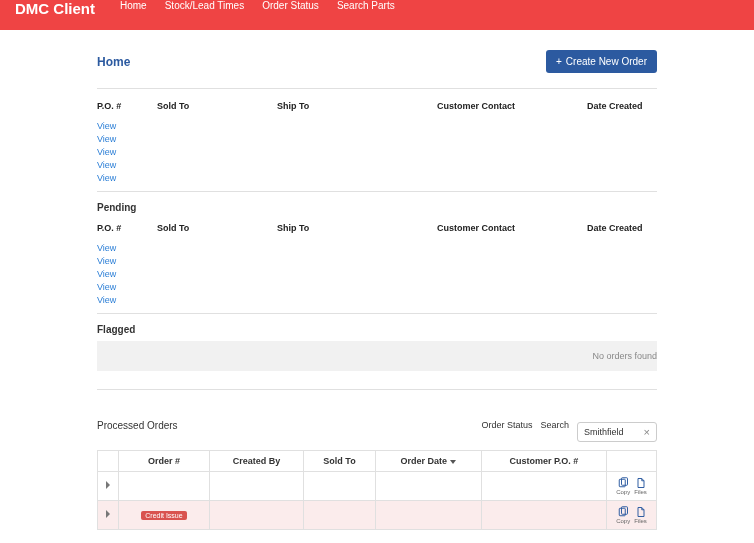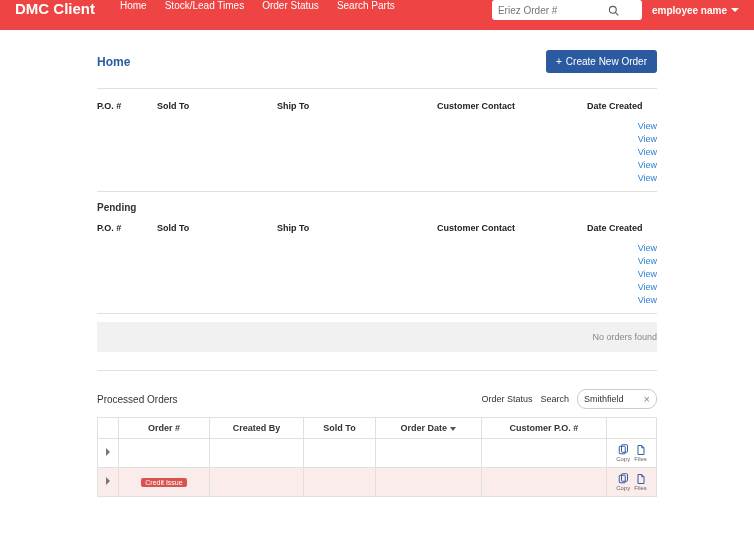--- a/index.html
+++ b/index.html
@@ -21,31 +21,31 @@
 .btn-primary { background: #2c5aa0; color: #fff; border: none; border-radius: 3px; font-size: 10px; padding: 6px 10px; cursor: pointer; display: flex; align-items: center; gap: 4px; }
 hr.sep { border: none; border-top: 1px solid #e0e0e0; margin: 8px 0; }
 
 .section-title { font-weight: 700; font-size: 10px; margin: 10px 0 6px; }
 .cols-head { display: flex; font-size: 9px; font-weight: 700; color: #222; padding: 4px 0; }
 .cols-head .c1 { width: 60px; }
 .cols-head .c2 { width: 120px; }
 .cols-head .c3 { width: 140px; }
 .cols-head .c4 { width: 150px; margin-left: 20px; }
 .cols-head .c5 { width: 70px; text-align: left; }
-.view-rows { display: flex; flex-direction: column; align-items: flex-end; gap: 3px; margin-top: 6px; margin-bottom: 6px; }
+.view-rows { display: flex; flex-direction: column; align-items: flex-start; gap: 3px; margin-top: 6px; margin-bottom: 6px; }
 .view-link { color: #2c7fd6; font-size: 9px; text-decoration: none; cursor: pointer; }
 
 .empty-box { background: #f1f1f1; color: #888; font-size: 9px; text-align: right; padding: 10px 0; margin-top: 6px; }
 
 .proc-head { display: flex; align-items: center; justify-content: space-between; margin-top: 18px; }
 .proc-title { font-weight: 400; font-size: 10px; }
 .proc-filters { display: flex; align-items: center; gap: 8px; font-size: 9px; }
 .select { border: 1px solid #ccc; border-radius: 3px; padding: 3px 8px; min-width: 95px; background: #fff; display: flex; align-items: center; justify-content: space-between; cursor: pointer; }
 .select .chev { width: 0; height: 0; border-left: 3px solid transparent; border-right: 3px solid transparent; border-top: 4px solid #555; }
-.search-input { border: 1px solid #ccc; border-radius: 9px; padding: 3px 6px; width: 80px; display: flex; align-items: center; justify-content: space-between; }
+.search-input { border: 1px solid #ccc; border-radius: 3px; padding: 3px 6px; width: 80px; display: flex; align-items: center; justify-content: space-between; margin-top: 14px; }
 .search-input span.val { color: #333; }
 .clear-btn { color: #888; cursor: pointer; font-size: 11px; }
 
 .proc-table { border: 1px solid #e0e0e0; border-collapse: collapse; width: 100%; margin-top: 8px; font-size: 9px; }
 .proc-table th, .proc-table td { border: 1px solid #e0e0e0; padding: 5px 8px; text-align: center; }
 .proc-table th { font-weight: 700; background: #fff; }
 .proc-table .expander { width: 20px; text-align: center; cursor: pointer; color: #888; }
 .proc-table .actions { width: 50px; text-align: center; }
 .icon-stack { display: flex; gap: 4px; justify-content: center; align-items: center; }
 .icon-sq { display: flex; flex-direction: column; align-items: center; font-size: 6px; color: #666; cursor: pointer; }
@@ -60,33 +60,20 @@
 <body>
 
 <div class="topbar">
   <div class="brand">DMC Client</div>
   <div class="nav">
     <a>Home</a>
     <a>Stock/Lead Times</a>
     <a>Order Status</a>
     <a>Search Parts</a>
   </div>
-  <div class="topbar-right">
-    <div class="searchbox">
-      <input placeholder="Eriez Order #" style="">
-      <svg viewBox="0 0 16 16">
-          <circle cx="7" cy="7" r="5" fill="none" stroke="#555" stroke-width="1.5"></circle>
-          <line x1="11" y1="11" x2="15" y2="15" stroke="#555" stroke-width="1.5"></line>
-        </svg>
-    </div>
-    <div class="emp">
-      <span>employee name</span>
-      <span class="chev-down"></span>
-    </div>
-  </div>
 </div>
 
 <div class="container">
 
   <div class="page-head">
     <div class="page-title">Home</div>
     <button class="btn-primary">
       <span>+</span>
       <span>Create New Order</span>
     </button>
@@ -119,20 +106,21 @@
   </div>
   <div class="view-rows">
     <a class="view-link">View</a>
     <a class="view-link">View</a>
     <a class="view-link">View</a>
     <a class="view-link">View</a>
     <a class="view-link">View</a>
   </div>
   <hr class="sep">
 
+  <div class="section-title">Flagged</div>
   <div class="empty-box">No orders found</div>
   <hr class="sep" style="margin-top:18px;">
 
   <div class="proc-head">
     <div class="proc-title">Processed Orders</div>
     <div class="proc-filters">
       <span class="label-sm">Order Status</span>
       <span class="label-sm">Search</span>
       <div class="search-input">
         <span class="val">Smithfield</span>

